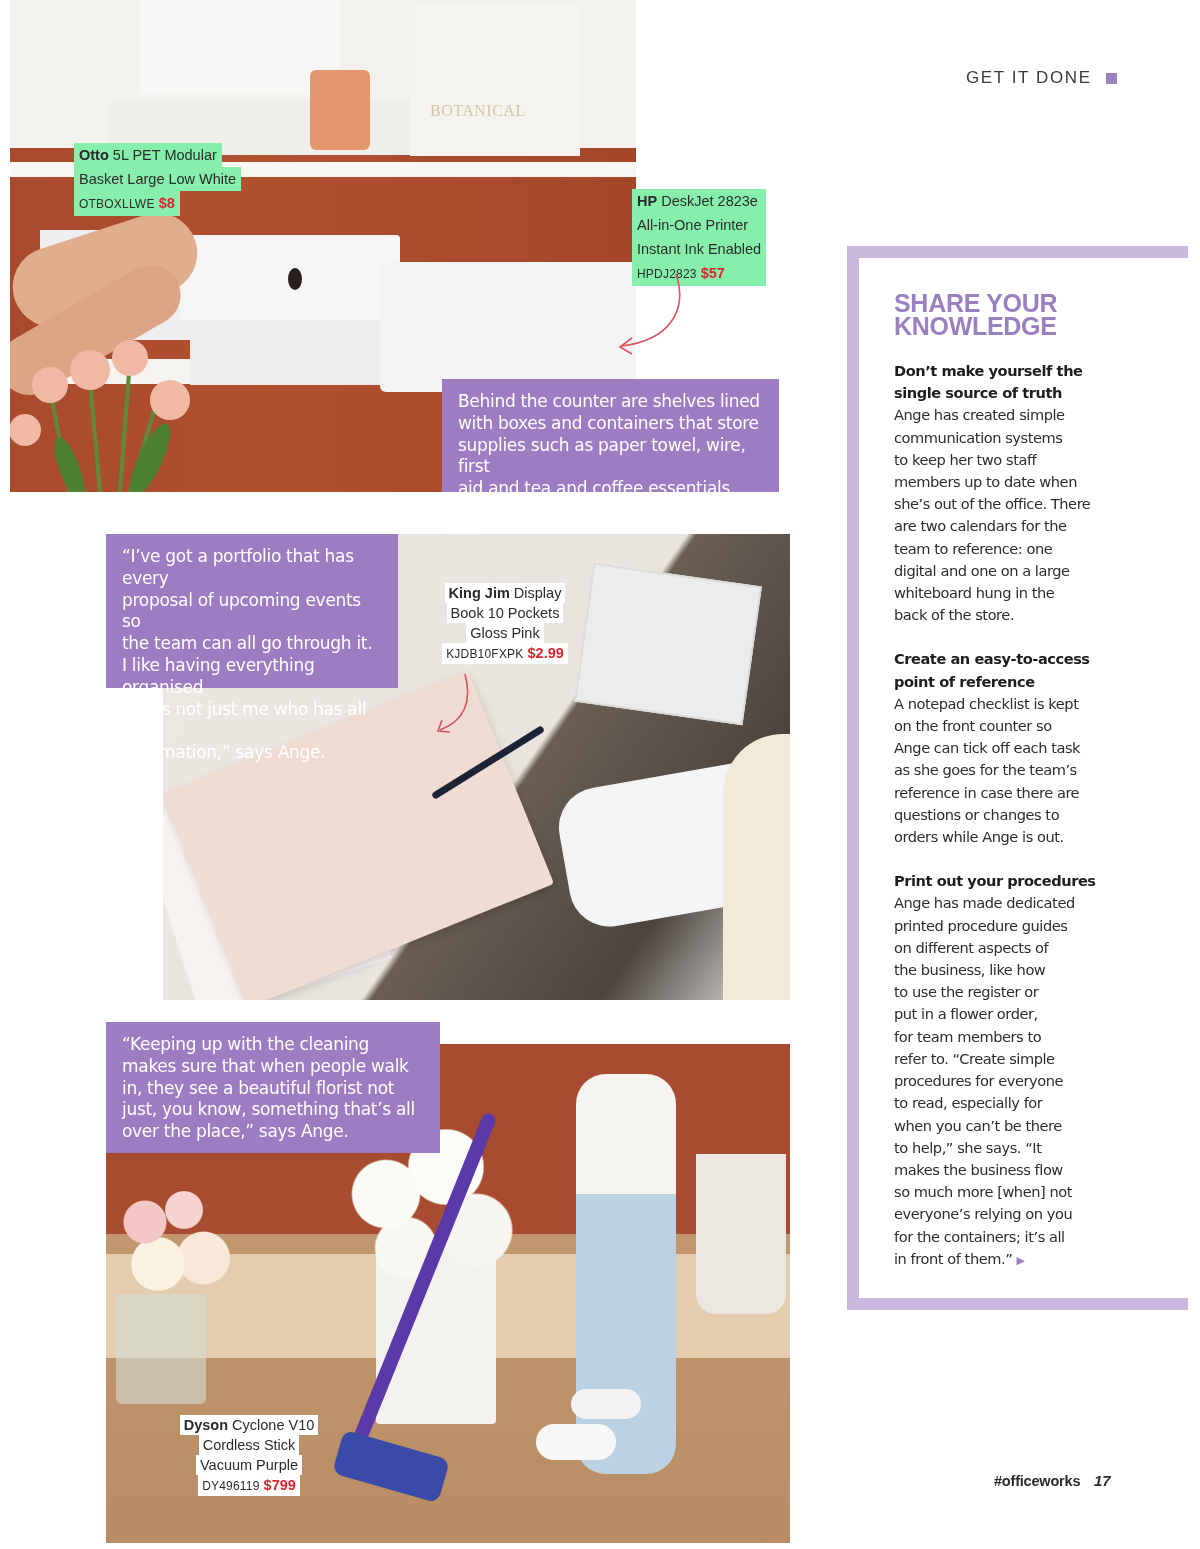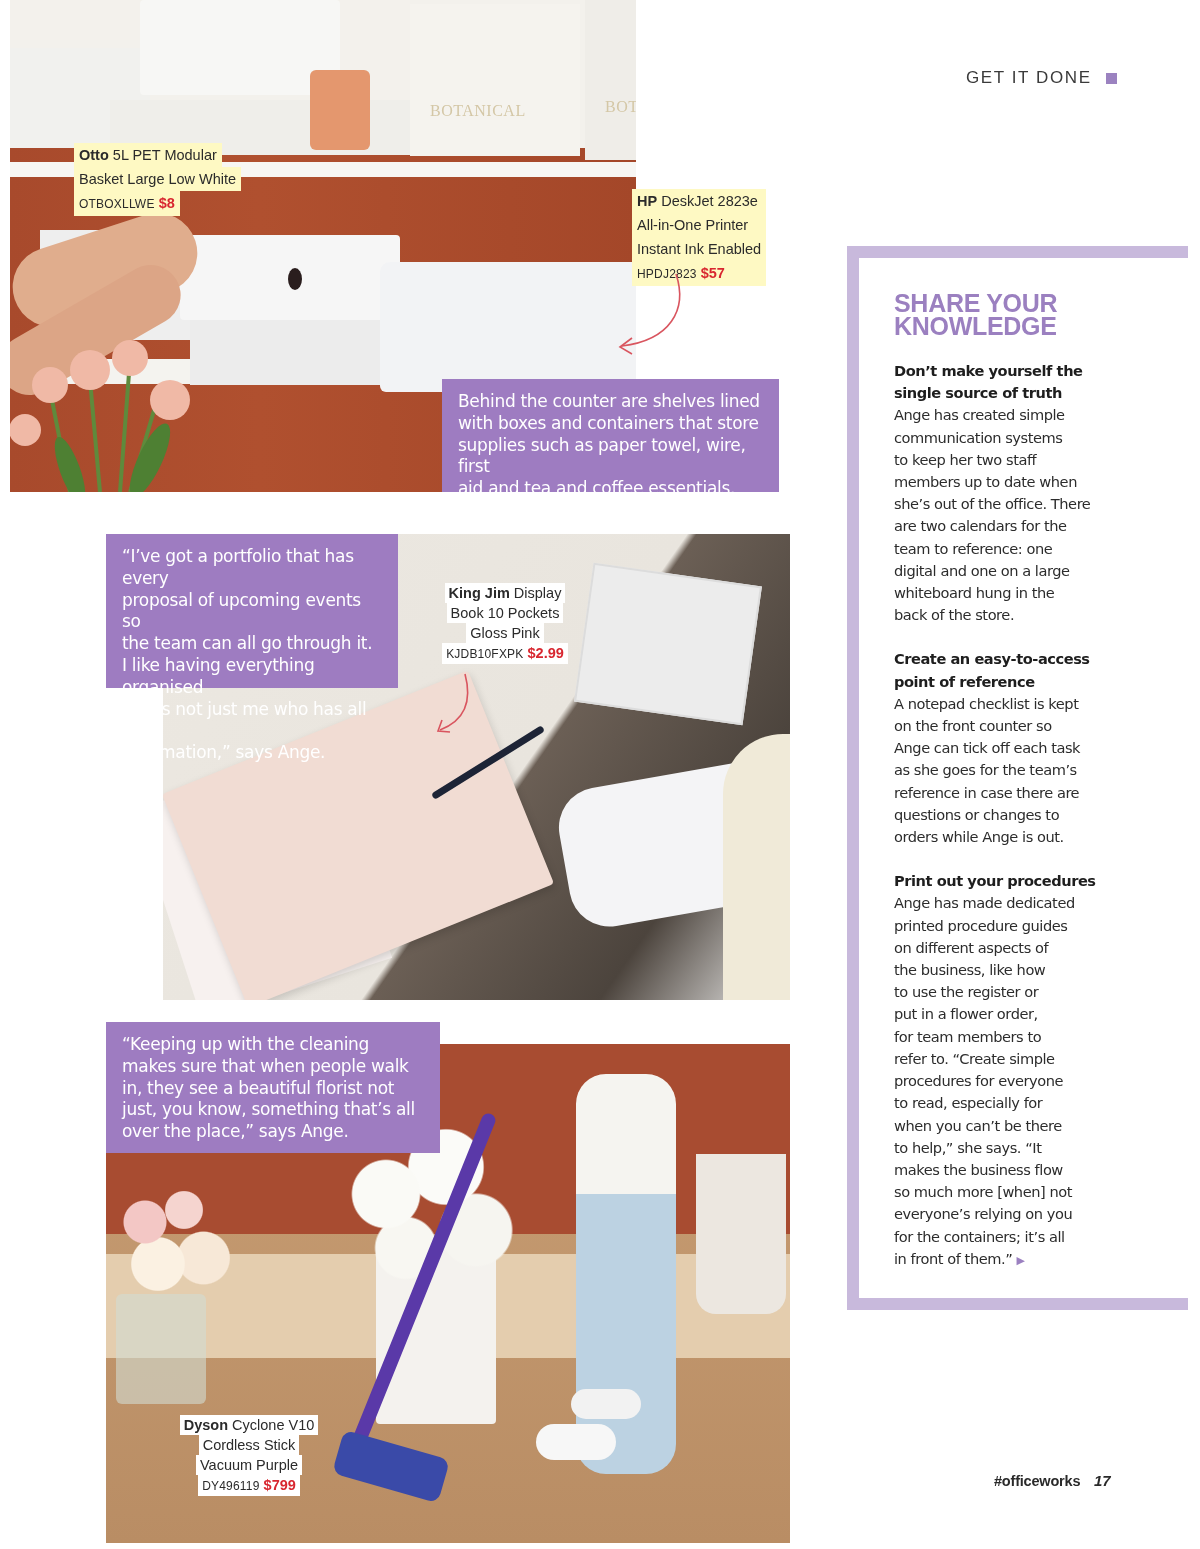--- a/index.html
+++ b/index.html
@@ -56,21 +56,21 @@
     .p3-orchid { left: 220px; top: 60px; width: 200px; height: 180px; background: radial-gradient(circle at 30% 50%, #fafaf6 0 20%, transparent 21%), radial-gradient(circle at 60% 35%, #fbfbf8 0 22%, transparent 23%), radial-gradient(circle at 75% 70%, #f6f5f0 0 18%, transparent 19%), radial-gradient(circle at 40% 80%, #f8f7f2 0 16%, transparent 17%); }
     .p3-pedestal { left: 270px; top: 200px; width: 120px; height: 180px; background: #f4f2ee; border-radius: 4px; }
     .p3-pole { left: 378px; top: 70px; width: 14px; height: 370px; background: #5a39a8; transform: rotate(22deg); transform-origin: top; border-radius: 7px; }
     .p3-head { left: 230px; top: 400px; width: 110px; height: 45px; background: #3a4aa8; border-radius: 10px; transform: rotate(16deg); }
     .p3-legs { left: 470px; top: 30px; width: 100px; height: 400px; background: linear-gradient(180deg, #f5f4f0 0 30%, #bcd2e2 30%); border-radius: 30px; }
     .p3-shoe1 { left: 430px; top: 380px; width: 80px; height: 36px; background: #f7f7f7; border-radius: 18px; }
     .p3-shoe2 { left: 465px; top: 345px; width: 70px; height: 30px; background: #f2f2f2; border-radius: 15px; }
     .p3-table { left: 590px; top: 110px; width: 90px; height: 160px; background: #ece7e0; border-radius: 0 0 20px 20px; }
 
     
-    .tag { background: #fef9c3; font-family: "Liberation Sans", sans-serif; color: #2b2b2b; padding: 2px 5px; font-size: 14.5px; line-height: 20px; }
+    .tag { background: #86efac; font-family: "Liberation Sans", sans-serif; color: #2b2b2b; padding: 2px 5px; font-size: 14.5px; line-height: 20px; }
     .tag b { font-weight: bold; }
     .tag .sku { font-size: 12px; letter-spacing: 0.2px; }
     .tag .price { color: #d8262f; font-weight: bold; font-size: 14.5px; }
     .tag-center { text-align: center; }
     .tag-line { display: inline-block; background: #fff; padding: 0 4px; }
 
     
     .caption { background: #9e7cc1; color: #ffffff; font-family: "DejaVu Sans", sans-serif; font-size: 17px; line-height: 21.8px; letter-spacing: -0.3px; padding: 12px 16px; }
 
     
@@ -95,23 +95,20 @@
   <span class="sq"></span>
 </div>
 
 <div class="abs photo photo1">
   <div class="abs p1-box-top2"></div>
   <div class="abs p1-box-top"></div>
   <div class="abs p1-box-mid"></div>
   <div class="abs p1-tape"></div>
   <div class="abs p1-bag1">
     <div class="abs p1-bagtext" style="left:20px;top:98px;">BOTANICAL</div>
-  </div>
-  <div class="abs p1-bag2">
-    <div class="abs p1-bagtext" style="left:20px;top:98px;">BOT</div>
   </div>
   <div class="abs p1-basket3"></div>
   <div class="abs p1-basket2"></div>
   <div class="abs p1-basket"></div>
   <div class="abs p1-basket-hole"></div>
   <div class="abs p1-printer"></div>
   <div class="abs p1-arm"></div>
   <div class="abs p1-arm2"></div>
   <svg class="abs p1-flowers" viewBox="0 0 200 162">
     <g stroke="#5f8a3c" stroke-width="4" fill="none">

